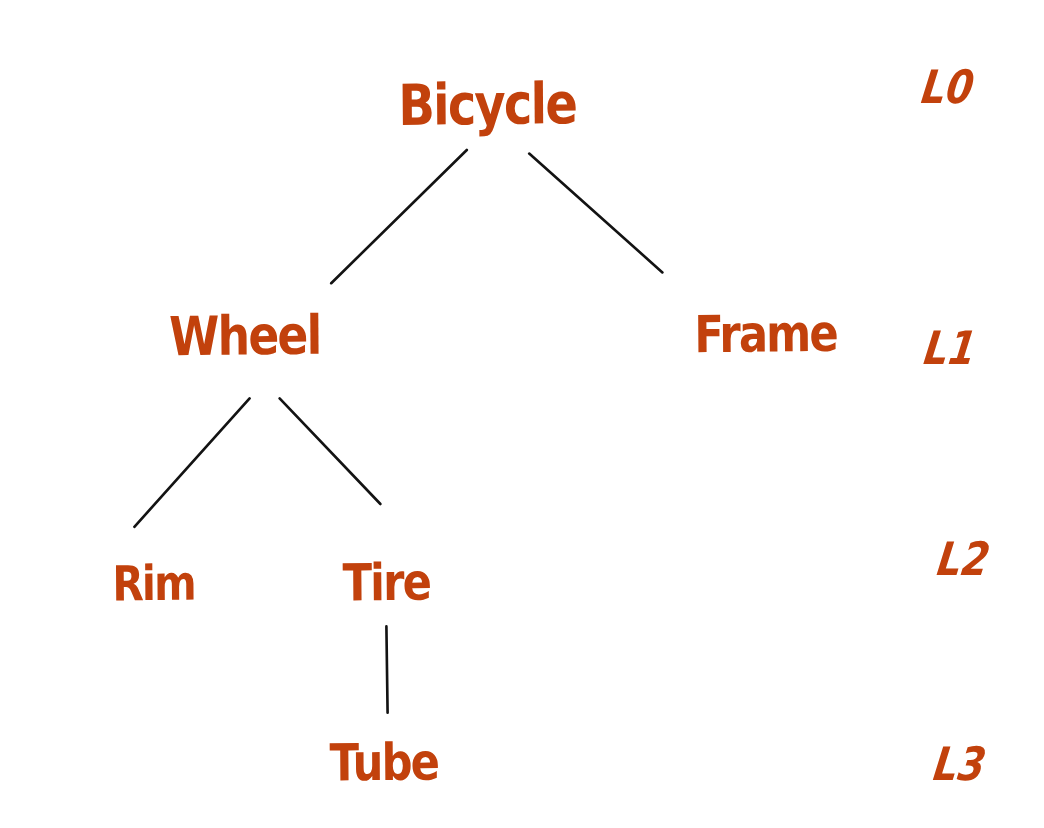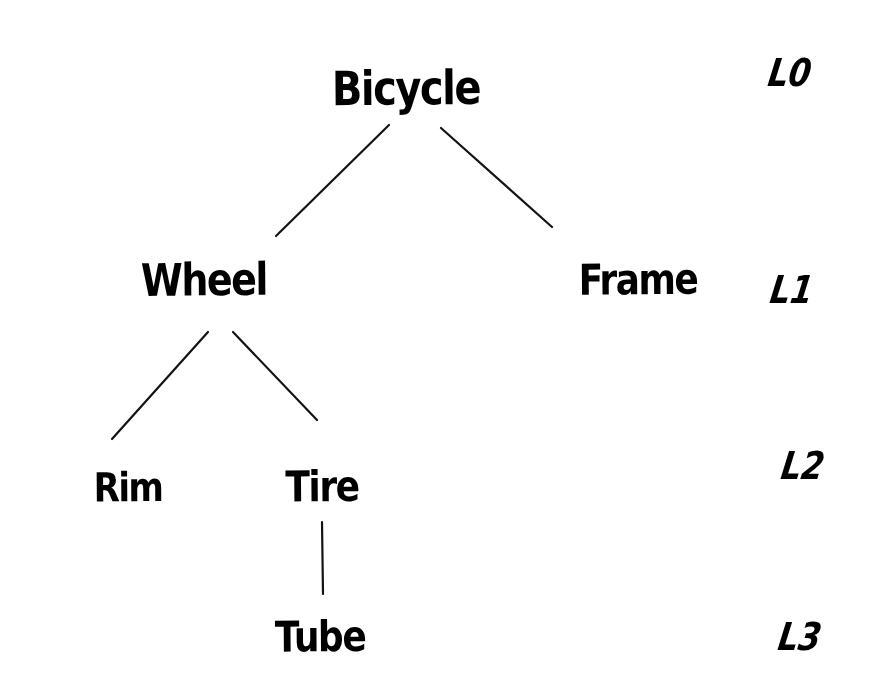--- a/index.html
+++ b/index.html
@@ -3,21 +3,21 @@
 <meta charset="utf-8">
 <style>
   html, body { margin: 0; padding: 0; background: #ffffff; }
   .canvas {
     position: relative;
     width: 870px;
     height: 690px;
     background: #ffffff;
     overflow: hidden;
     font-family: "DejaVu Sans", sans-serif;
-    color: #000000;
+    color: #c2410c;
   }
   .edges {
     position: absolute;
     left: 0; top: 0;
     width: 870px; height: 690px;
   }
   .edges line {
     stroke: #131313;
     stroke-width: 2.2;
     stroke-linecap: round;

